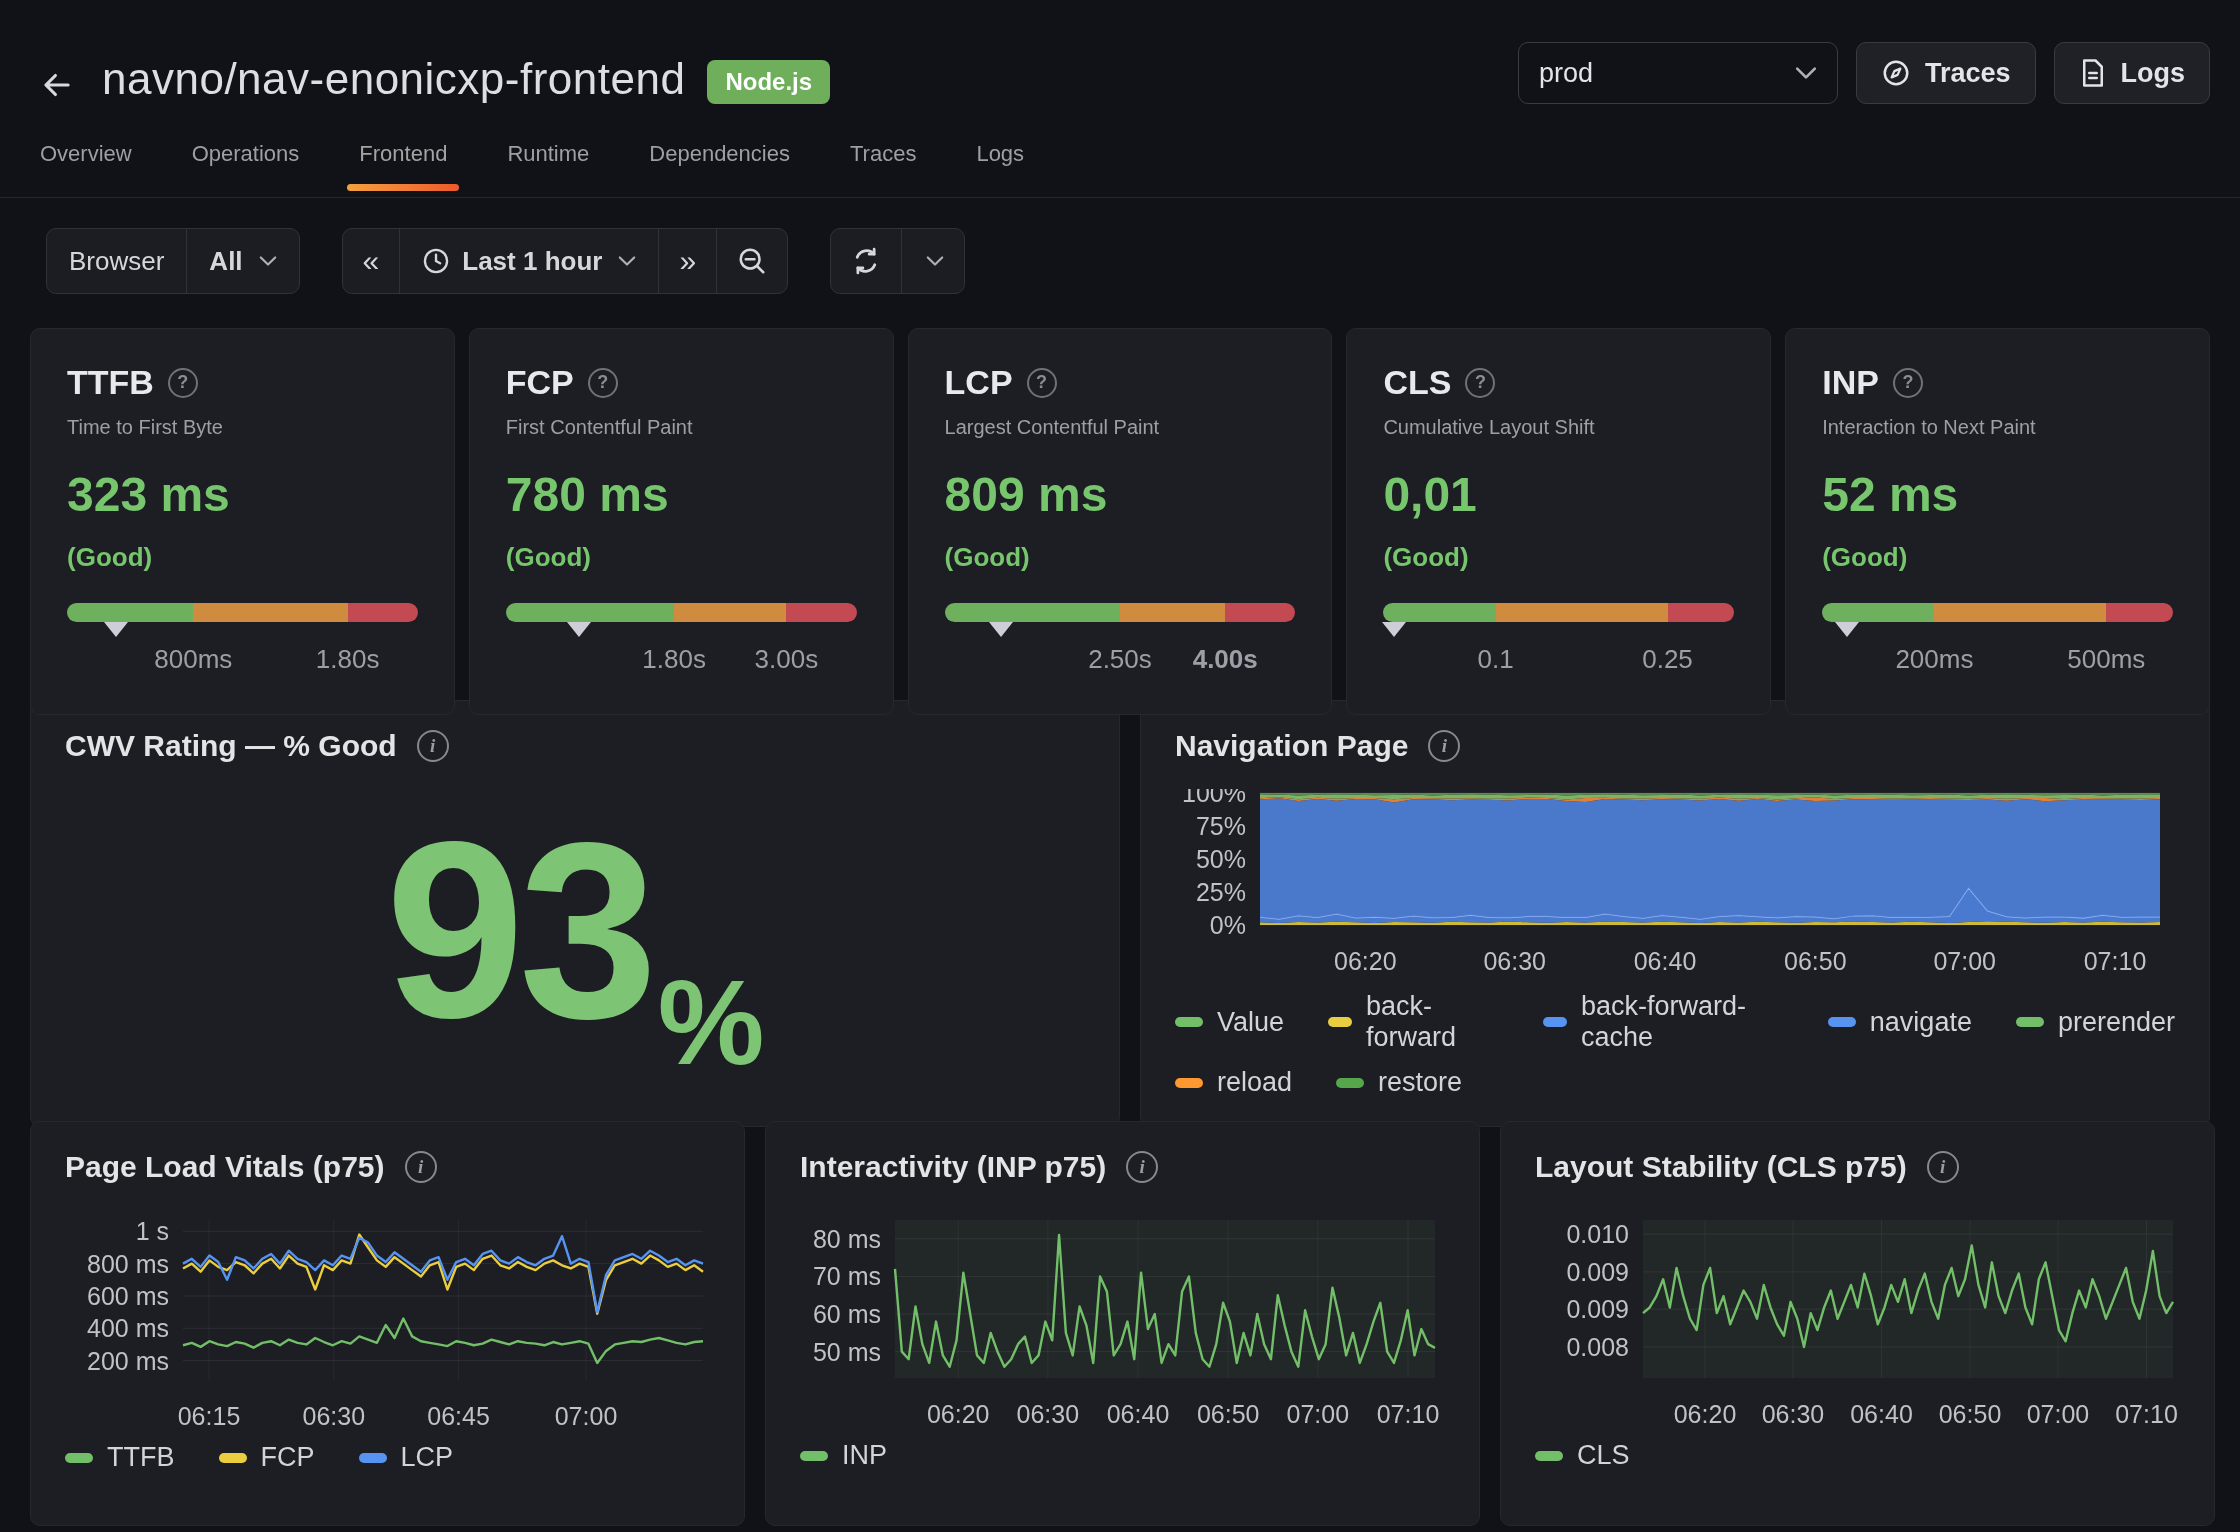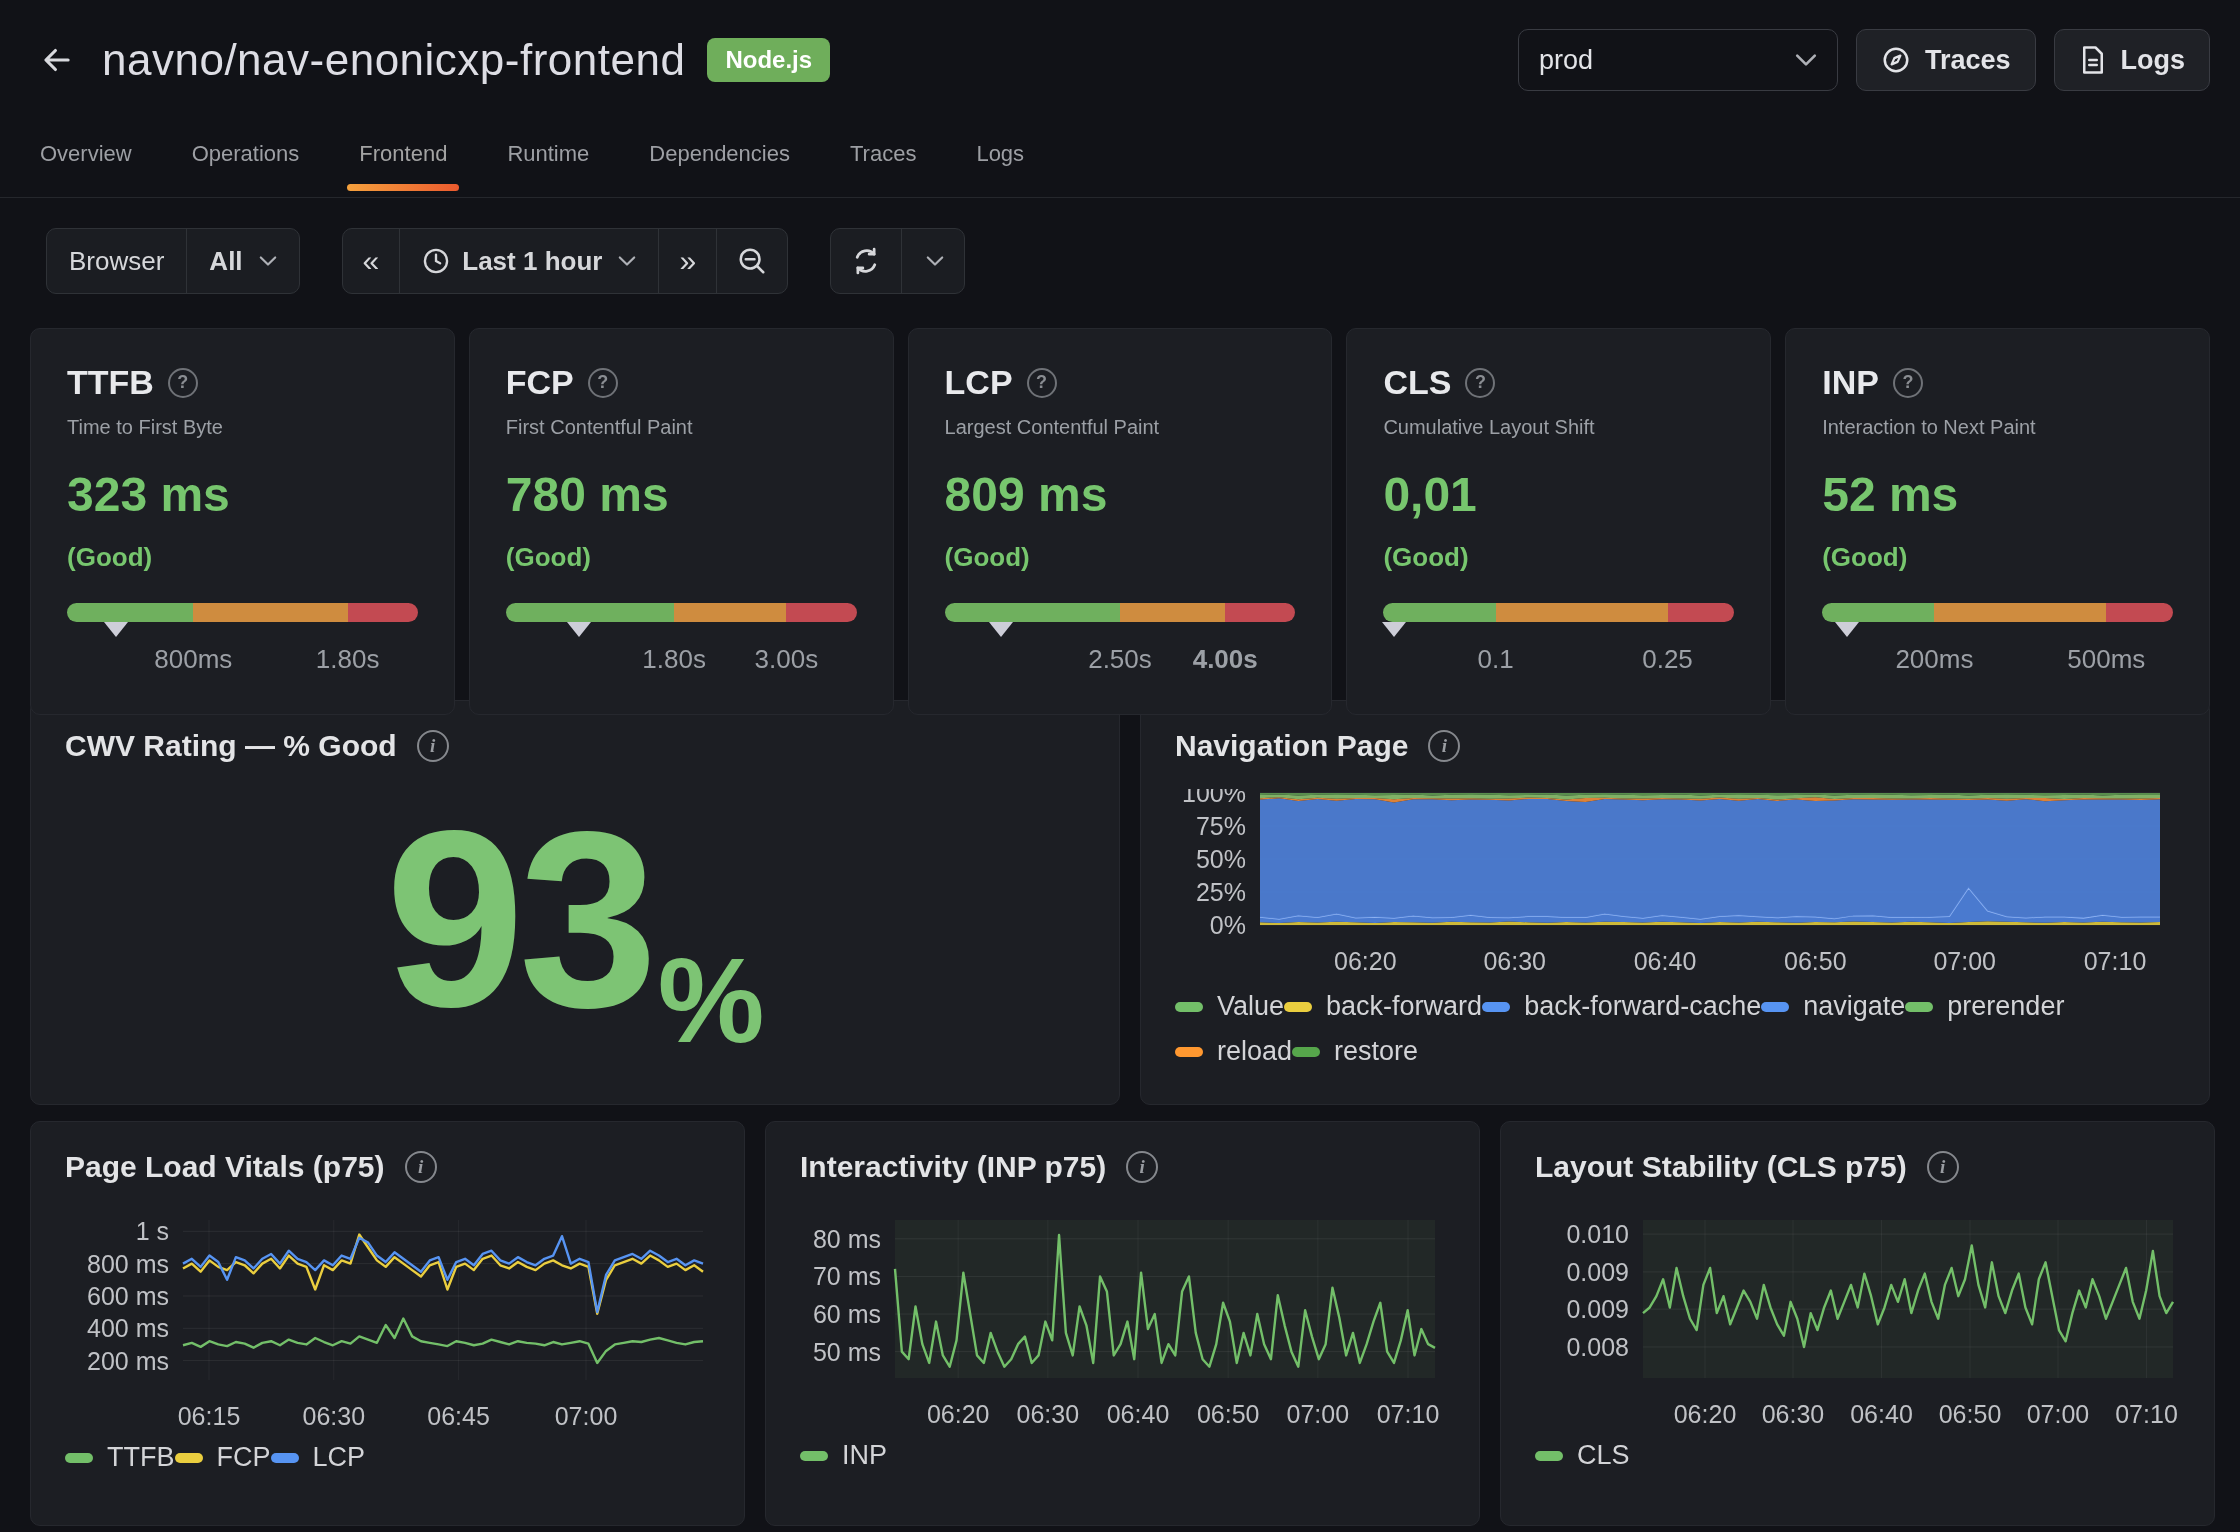--- a/index.html
+++ b/index.html
@@ -3,21 +3,21 @@
 <meta charset="utf-8">
 <style>
   * { margin:0; padding:0; box-sizing:border-box; }
   html,body { width:2240px; height:1532px; overflow:hidden; }
   body {
     background:#111217;
     color:#d8d9da;
     font-family:"Liberation Sans","DejaVu Sans",sans-serif;
   }
   
-  .header { display:flex; align-items:center; padding:16px 30px 0 38px; height:104px; }
+  .header { display:flex; align-items:flex-end; padding:16px 30px 0 38px; height:104px; }
   .back-btn { background:none; border:none; color:#d8d9de; cursor:pointer; display:flex; align-items:center; margin-right:26px; }
   .page-title { font-size:44px; font-weight:500; color:#dddde4; letter-spacing:0.5px; }
   .badge {
     margin-left:22px; background:#6fae5b; color:#fff; font-size:24px; font-weight:700;
     padding:8px 18px; border-radius:8px;
   }
   .header-right { margin-left:auto; display:flex; align-items:center; gap:18px; }
   .env-select {
     width:320px; height:62px; border:1px solid #393b42; border-radius:10px;
     display:flex; align-items:center; padding:0 20px; font-size:27px; color:#e3e4e8;
@@ -89,21 +89,21 @@
     width:32px; height:32px; border:2px solid #85888d; border-radius:50%;
     color:#9a9da2; font-size:19px; font-style:italic; font-weight:700; font-family:"Liberation Serif",serif;
     display:flex; align-items:center; justify-content:center; cursor:pointer;
   }
   .cwv-center { flex:1; display:flex; align-items:center; justify-content:center; }
   .cwv-number { font-size:250px; font-weight:600; color:#7dc474; line-height:1; letter-spacing:-6px; }
   .cwv-unit { font-size:120px; font-weight:600; color:#7dc474; line-height:1; margin-left:6px; align-self:flex-end; padding-bottom:16px; }
   .chart-wrap { margin-top:26px; }
   svg text { font-family:"Liberation Sans","DejaVu Sans",sans-serif; }
   .legend-box { margin-top:8px; display:flex; flex-direction:column; gap:14px; }
-  .legend-row { display:flex; }
+  .legend-row { display:flex; gap:44px; }
   .legend-item { display:flex; align-items:center; gap:14px; cursor:pointer; }
   .swatch { width:28px; height:10px; border-radius:5px; display:inline-block; }
   .legend-item span:last-child { font-size:27px; color:#d3d4d7; }
 </style>
 </head>
 <body>
 
 <div class="header">
   <button class="back-btn">
     <svg width="38" height="38" viewBox="0 0 24 24">

